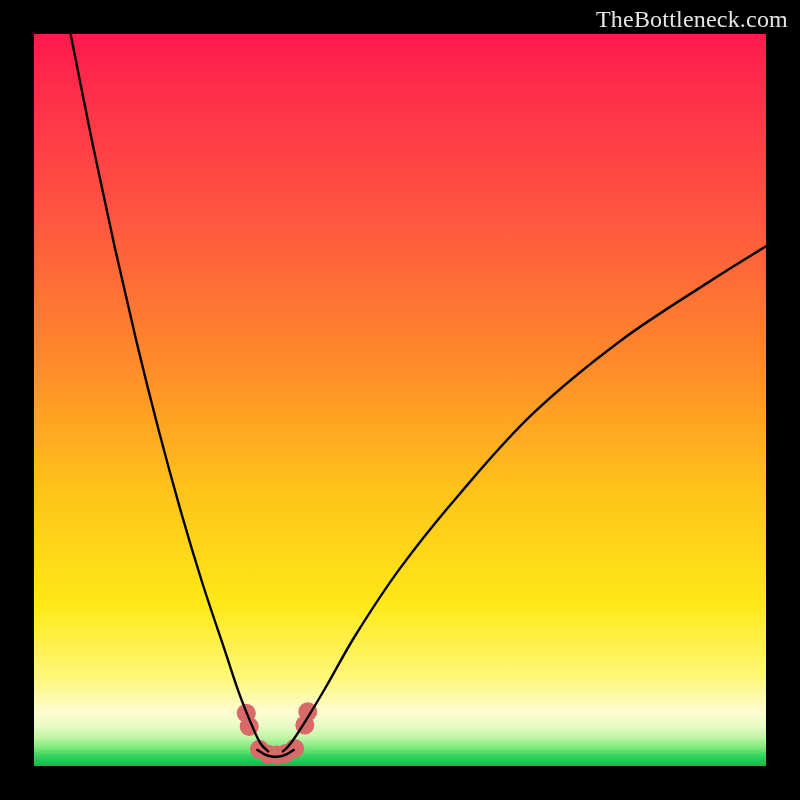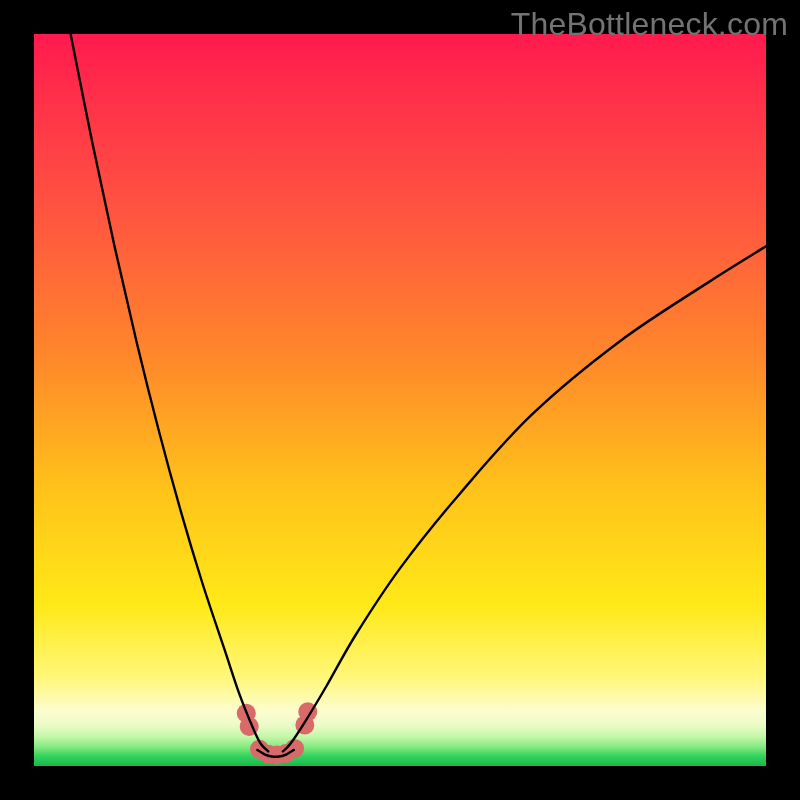--- a/index.html
+++ b/index.html
@@ -40,25 +40,25 @@
       #c3f7a8 96%,
       #7fe97e 97.5%,
       #35d35e 98.6%,
       #17b84c 100%
     );
   }
   .watermark {
     position: absolute;
     top: 6px;
     right: 12px;
-    color: #737373;
-    font-size: 32px;
+    color: #e5e5e5;
+    font-size: 24px;
     font-weight: 500;
     letter-spacing: 0.2px;
-    font-family: Liberation Sans, sans-serif;
+    font-family: Liberation Serif, serif;
   }
   svg.curve {
     position: absolute;
     left: 0;
     top: 0;
     width: 732px;
     height: 732px;
     overflow: visible;
   }
 </style>

